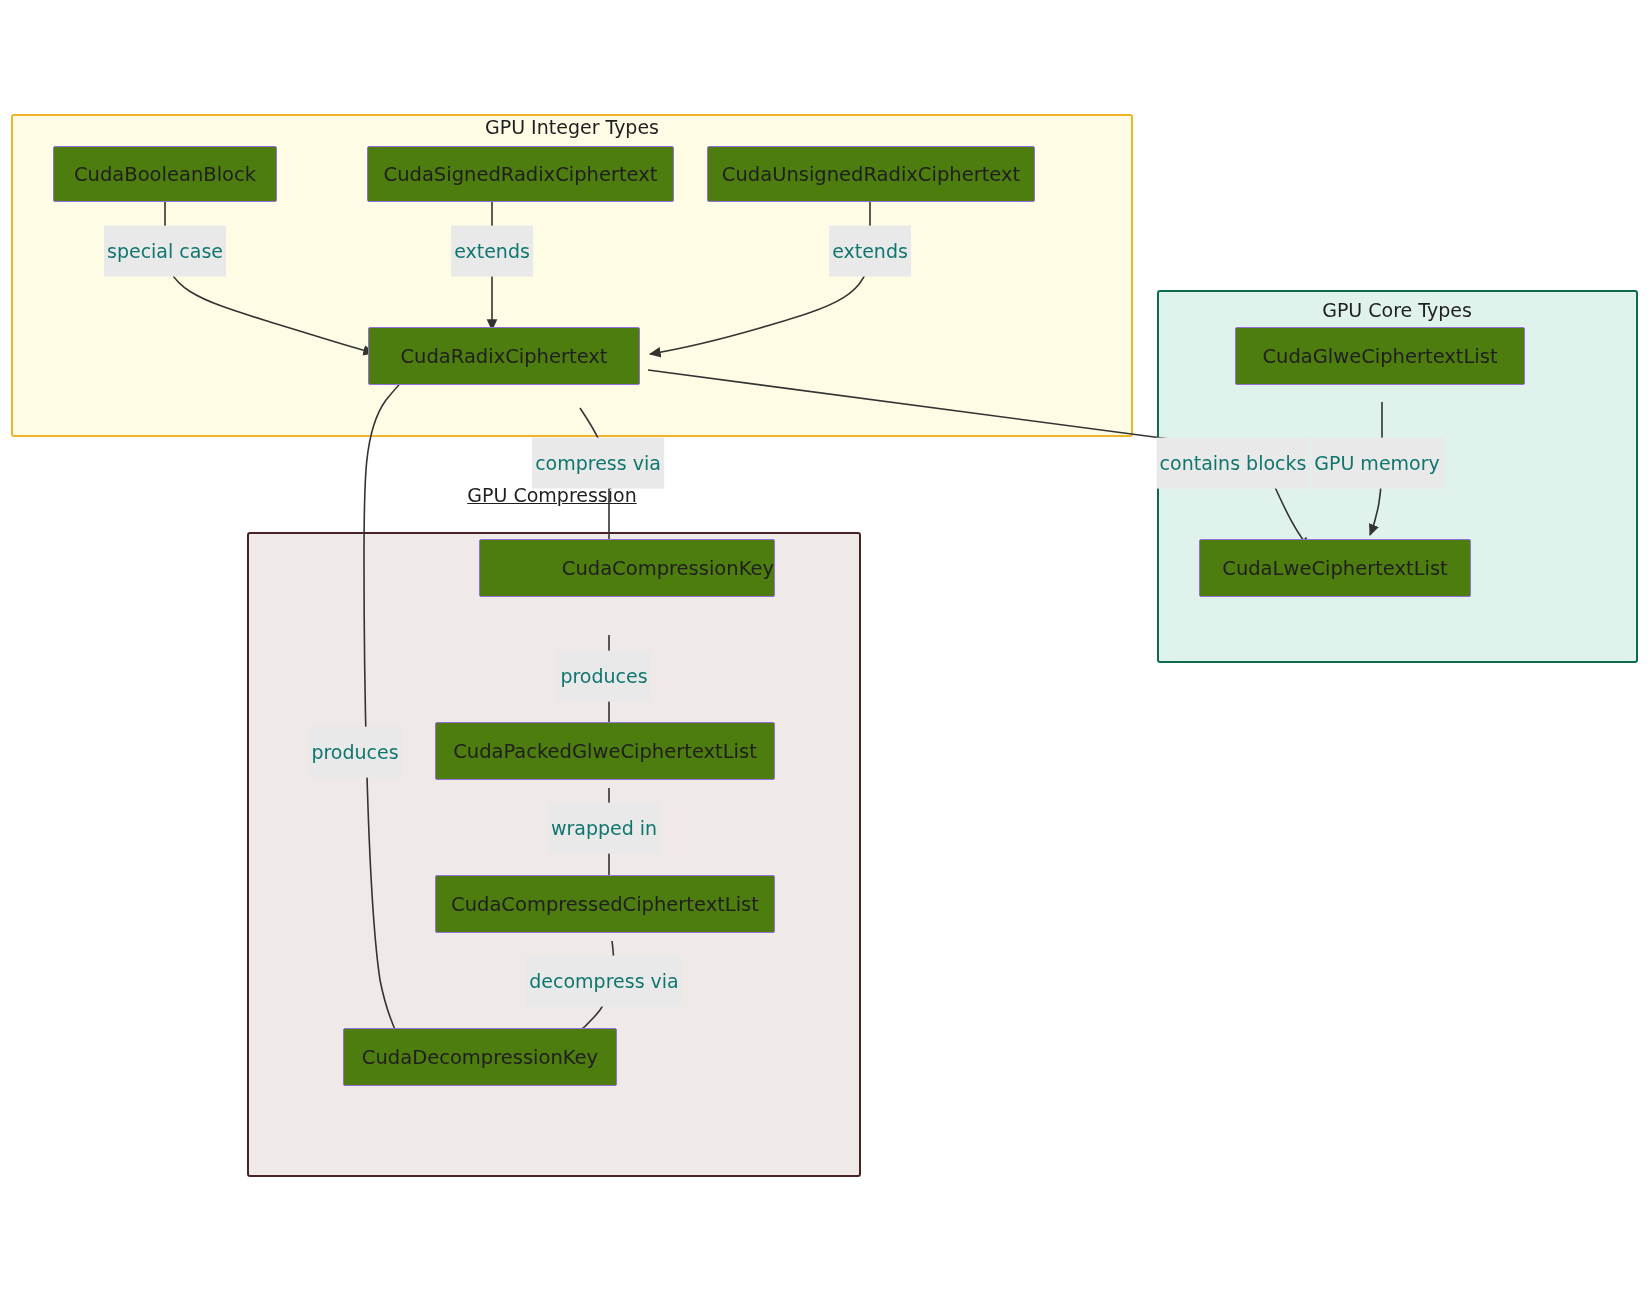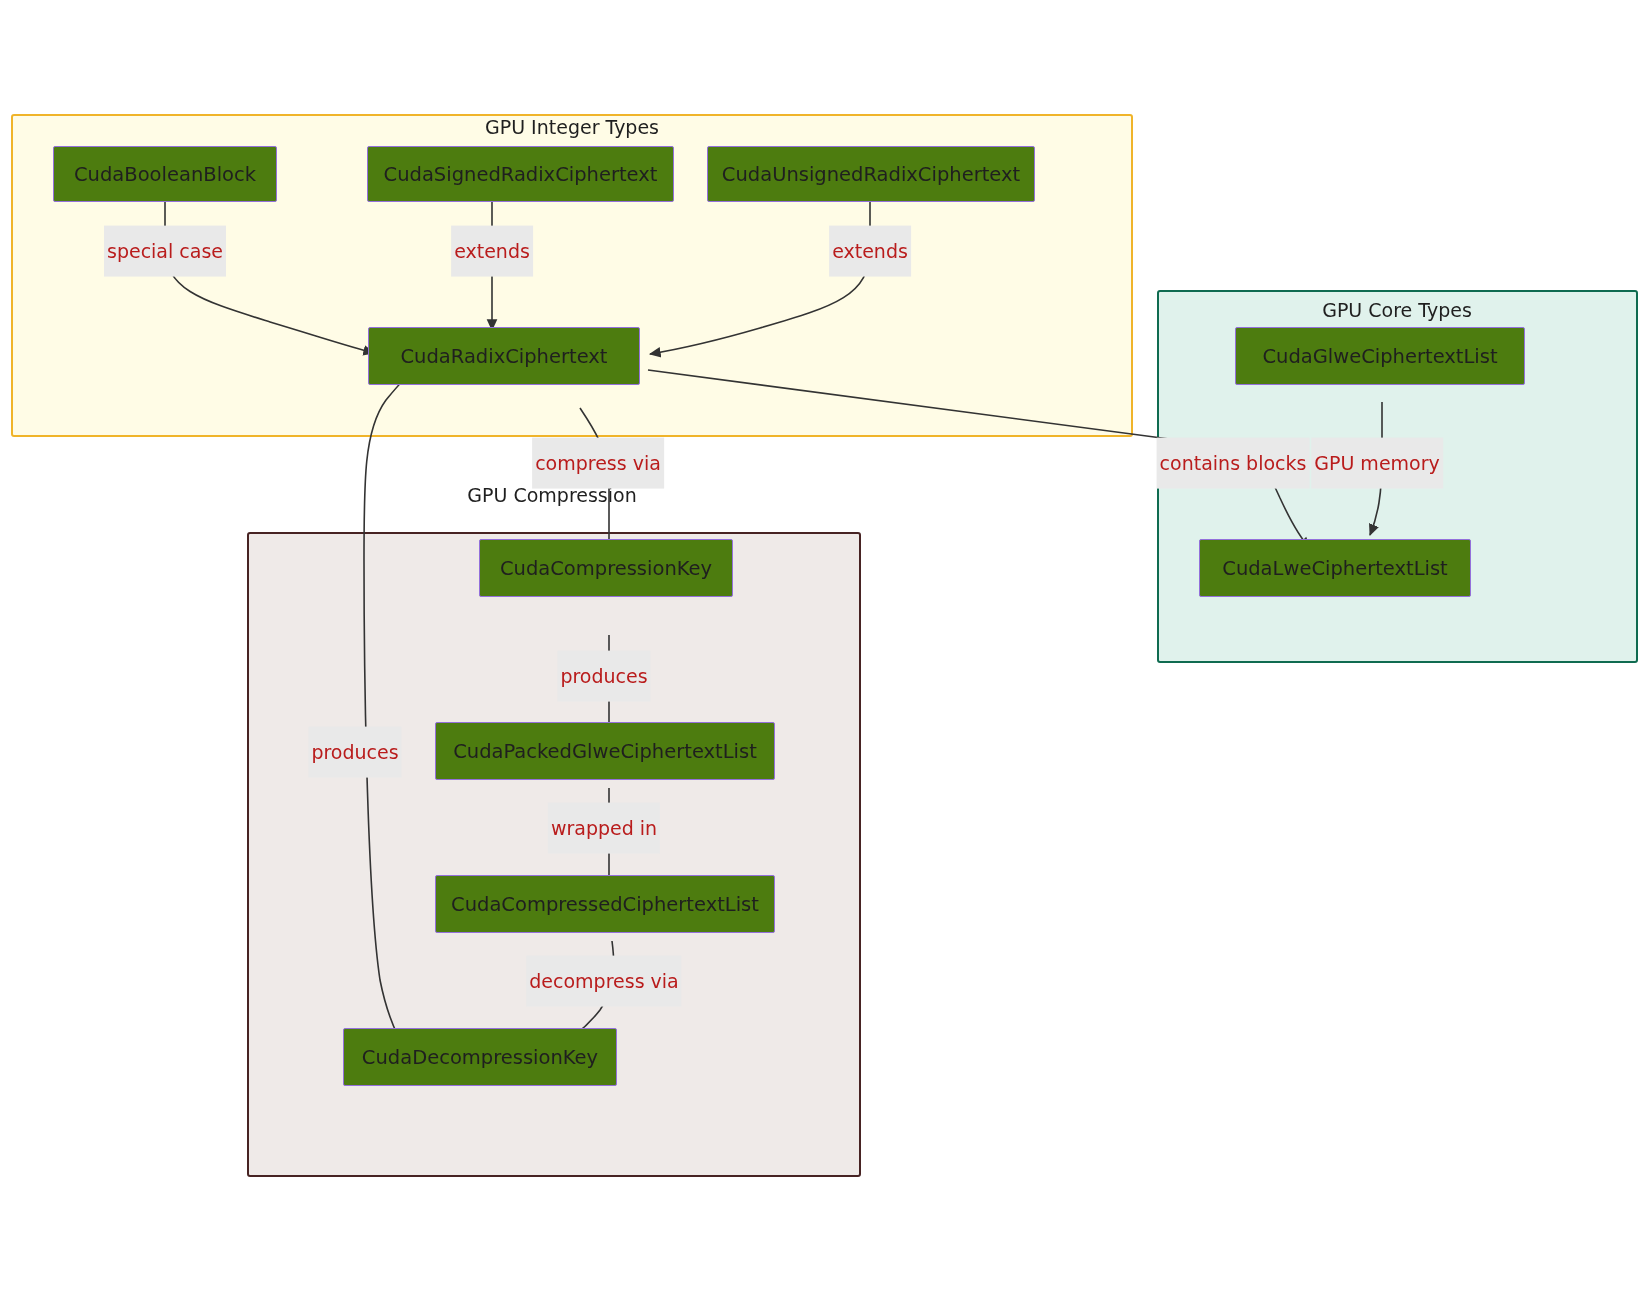--- a/index.html
+++ b/index.html
@@ -42,21 +42,21 @@
     display: flex;
     align-items: center;
     justify-content: center;
     color: #1f1f1f;
     font-size: 19.5px;
     white-space: nowrap;
   }
   .edge-label {
     position: absolute;
     background: #e9e9e9;
-    color: #b91c1c;
+    color: #0f766e;
     font-size: 19px;
     line-height: 1.2;
     padding: 14px 3px;
     white-space: nowrap;
     transform: translate(-50%, -50%);
   }
 </style>
 </head>
 <body>
 
@@ -65,21 +65,21 @@
   <div class="cluster" style="left:11px; top:114px; width:1122px; height:323px; background:#fffce6; border:2.5px solid #f0b429; border-radius:3px;"></div>
 
   <div class="cluster" style="left:1157px; top:290px; width:481px; height:373px; background:#e0f2ec; border:2.5px solid #0f6b50; border-radius:3px;"></div>
 
   <div class="cluster" style="left:247px; top:532px; width:614px; height:645px; background:#efeae8; border:2.5px solid #472323; border-radius:3px;"></div>
 
   <div class="cluster-title" style="left:572px; top:116px;">GPU Integer Types</div>
 
   <div class="cluster-title" style="left:1397px; top:299px;">GPU Core Types</div>
 
-  <div class="cluster-title" style="left:552px; top:484px;">GPU Compression</div>
+  <div class="cluster-title" style="left:552px; top:484px;text-decoration:underline;">GPU Compression</div>
 
   <svg id="wires" viewBox="0 0 1650 1294">
     <defs>
       <marker id="arrow" viewBox="0 0 12 12" refX="10" refY="6" markerWidth="8" markerHeight="8" orient="auto-start-reverse">
         <path d="M 0 1 L 11 6 L 0 11 z" fill="#333333"></path>
       </marker>
     </defs>
     <g fill="none" stroke="#333333" stroke-width="1.6">
 
       <path d="M 165,202 L 165,246 C 165,290 200,300 270,322 C 320,337 350,347 374,353" marker-end="url(#arrow)"></path>
@@ -121,21 +121,21 @@
   </div>
 
   <div class="node" style="left:1235px; top:327px; width:290px; height:58px;">
     <span>CudaGlweCiphertextList</span>
   </div>
 
   <div class="node" style="left:1199px; top:539px; width:272px; height:58px;">
     <span>CudaLweCiphertextList</span>
   </div>
 
-  <div class="node" style="left:479px; top:539px; width:254px; height:58px;">
+  <div class="node" style="left:479px; top:539px; width:296px; height:58px;justify-content:flex-end;">
     <span>CudaCompressionKey</span>
   </div>
 
   <div class="node" style="left:435px; top:722px; width:340px; height:58px;">
     <span>CudaPackedGlweCiphertextList</span>
   </div>
 
   <div class="node" style="left:343px; top:1028px; width:274px; height:58px;">
     <span>CudaDecompressionKey</span>
   </div>

